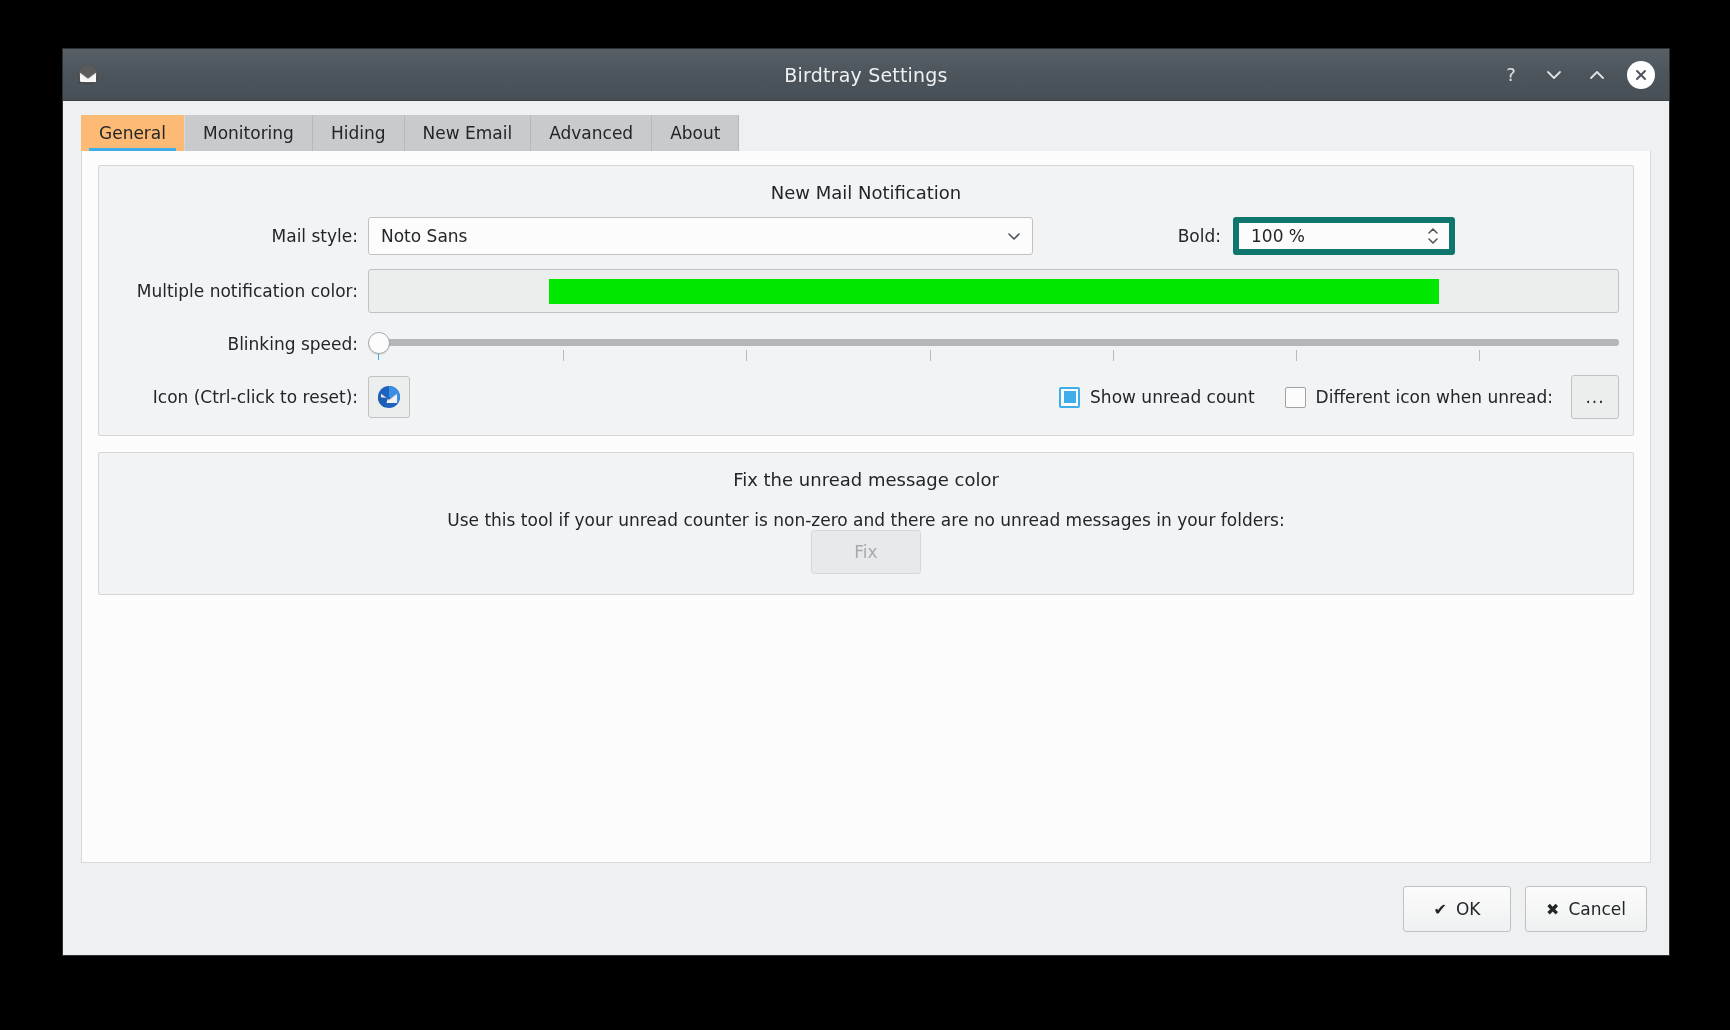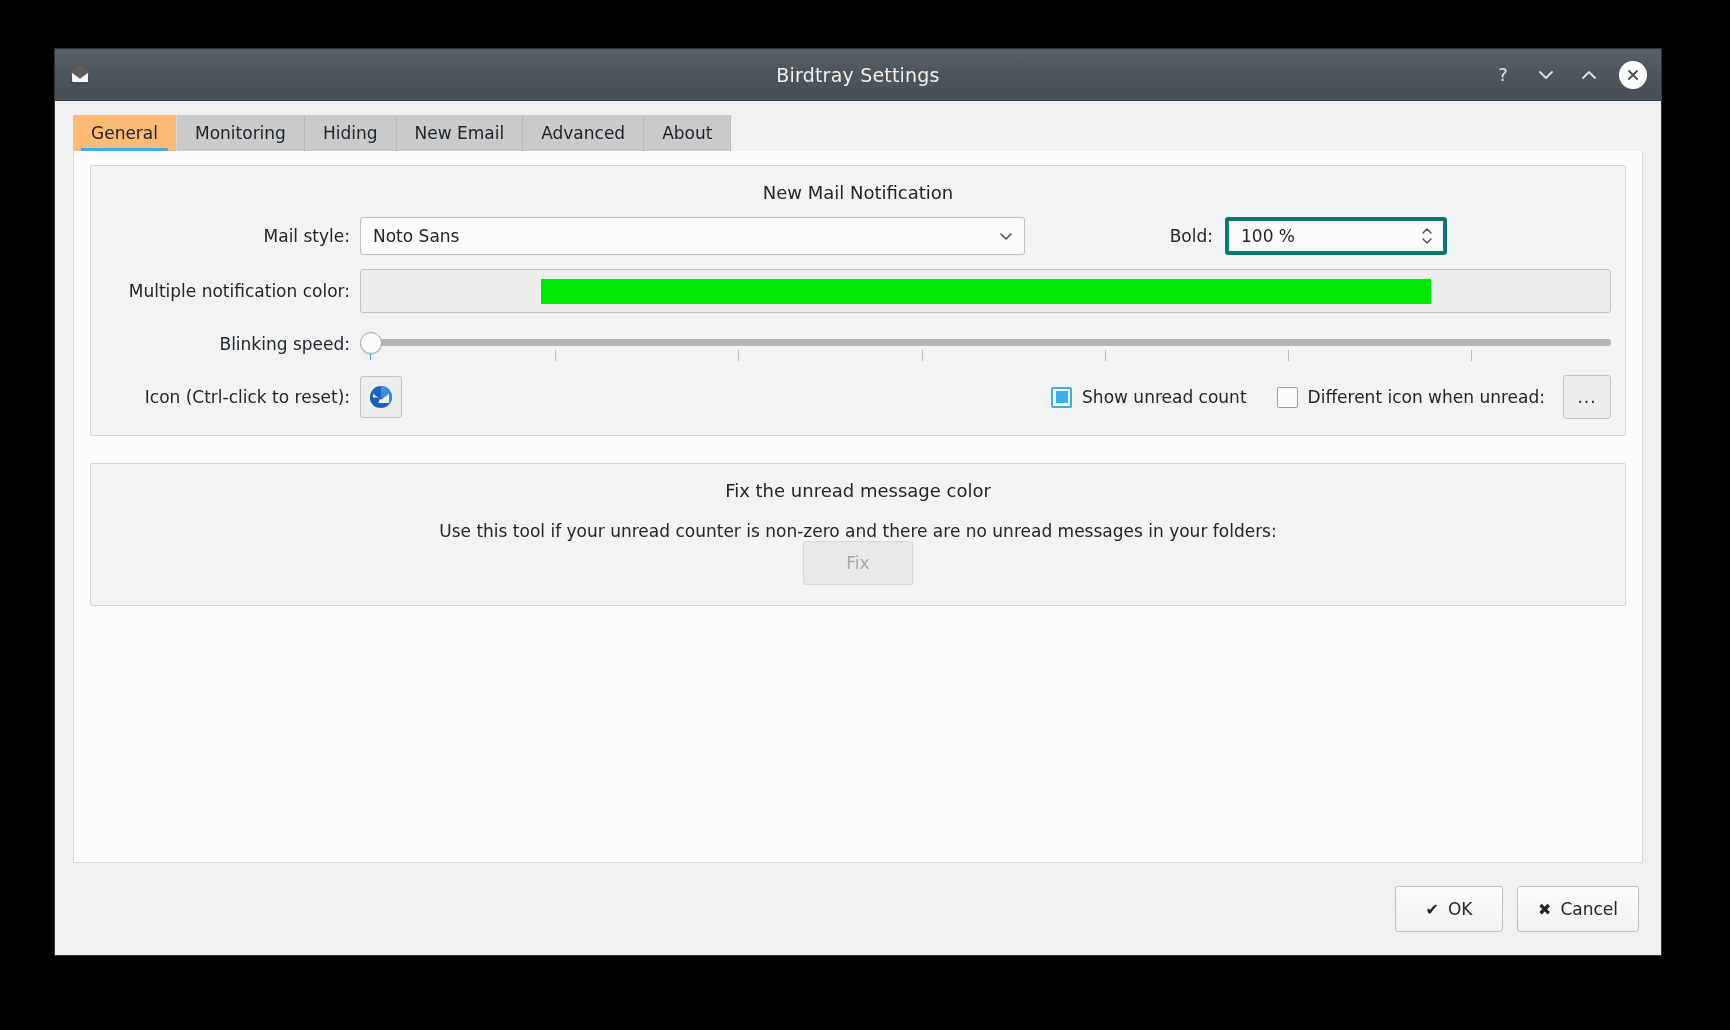--- a/index.html
+++ b/index.html
@@ -6,21 +6,21 @@
   html, body {
     margin: 0; padding: 0;
     width: 1730px; height: 1030px;
     background: #000000;
     font-family: "DejaVu Sans", sans-serif;
     overflow: hidden;
   }
 
   #window {
     position: absolute;
-    left: 54px; top: 48px;
+    left: 62px; top: 48px;
     width: 1608px; height: 908px;
     background: #eff0f1;
     border: 1px solid #2b3135;
     display: flex;
     flex-direction: column;
   }
 
   
   #titlebar {
     height: 52px;
@@ -105,21 +105,21 @@
   
   #content {
     flex: 1;
     margin: 0 18px 0 18px;
     background: #fcfcfc;
     border: 1px solid #d7d9da;
     border-top: none;
     padding: 14px 16px;
     display: flex;
     flex-direction: column;
-    gap: 11px;
+    gap: 0;
     overflow: hidden;
   }
 
   .groupbox {
     border: 1px solid #d3d5d6;
     background: #f2f3f4;
     border-radius: 2px;
     padding: 8px 14px 16px 14px;
     flex: none;
   }
@@ -159,21 +159,21 @@
     color: #232629;
     cursor: default;
   }
   .combo .cb-text { flex: 1; }
   .combo .cb-arrow { color: #4b5258; display: flex; }
 
   
   .spin {
     height: 38px;
     background: #fcfcfc;
-    border: 4px solid #0f766e;
+    border: 6px solid #0f766e;
     border-radius: 3px;
     display: flex;
     align-items: center;
     padding: 0 6px 0 12px;
     font-size: 17px;
     color: #232629;
     width: 222px;
     cursor: text;
   }
   .spin .sp-val { flex: 1; }

